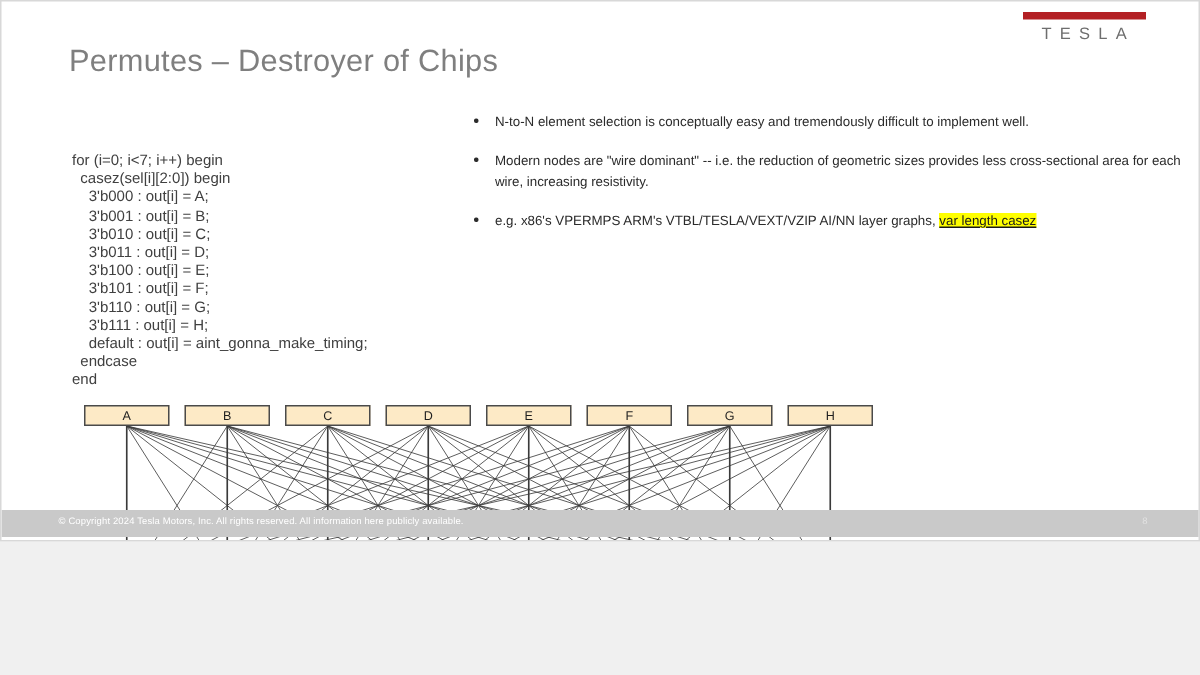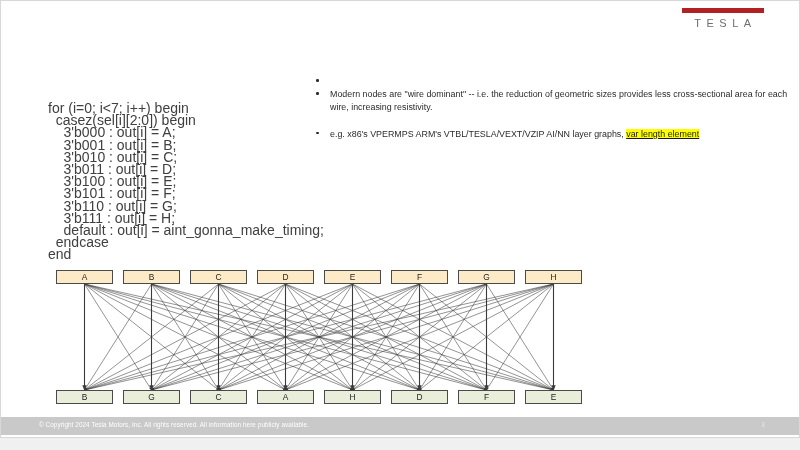--- a/index.html
+++ b/index.html
@@ -2,21 +2,21 @@
 <html><head>
 <meta charset="utf-8">
 <style>
   html,body{margin:0;padding:0;}
   body{
     width:800px;height:450px;overflow:hidden;
     background:#f0f0f0;
     font-family:"Liberation Sans", sans-serif;
   }
   #slide{
-    position:absolute;left:0;top:0;width:800px;height:438px;
+    position:absolute;left:0;top:0;width:800px;height:361px;
     background:#ffffff;
     border:1px solid #d8d8d8;
     box-sizing:border-box;
     overflow:hidden;
   }
   
   #logo{
     position:absolute;right:28px;top:7px;width:96px;text-align:center;
   }
   #logo .bar{
@@ -30,21 +30,21 @@
   
   #title{
     position:absolute;left:45px;top:28px;
     font-size:20.5px;color:#7f7f7f;font-weight:400;
     letter-spacing:.2px;
   }
   
   #code{
     position:absolute;left:47px;top:101px;
     font-family:"Liberation Sans", sans-serif;
-    font-size:14px;color:#404040;line-height:12.2px;
+    font-size:10px;color:#404040;line-height:12.2px;
     white-space:pre;
   }
   
   #bullets{
     position:absolute;left:312px;top:74px;width:488px;
   }
   .bullet{
     position:relative;padding-left:17px;margin-bottom:13px;
     font-size:8.9px;color:#2b2b2b;line-height:13.4px;
   }
@@ -83,27 +83,28 @@
 </head>
 <body>
 
 <div id="slide">
 
   <div id="logo">
     <div class="bar"></div>
     <div class="word">TESLA</div>
   </div>
 
+  <div id="title">Permutes – Destroyer of Chips</div>
 
   <div id="code"><div>for (i=0; i&lt;7; i++) begin</div><div>  casez(sel[i][2:0]) begin</div><div>    3'b000 : out[i] = A;</div><div>    3'b001 : out[i] = B;</div><div>    3'b010 : out[i] = C;</div><div>    3'b011 : out[i] = D;</div><div>    3'b100 : out[i] = E;</div><div>    3'b101 : out[i] = F;</div><div>    3'b110 : out[i] = G;</div><div>    3'b111 : out[i] = H;</div><div>    default : out[i] = aint_gonna_make_timing;</div><div>  endcase</div><div>end</div></div>
 
   <div id="bullets">
-      <div class="bullet"><span class="dot"></span></div>
+      <div class="bullet"><span class="dot"></span><span>N-to-N element selection is conceptually easy and tremendously difficult to implement well.</span></div>
       <div class="bullet"><span class="dot"></span><span>Modern nodes are "wire dominant" -- i.e. the reduction of geometric sizes provides less cross-sectional area for each wire, increasing resistivity.</span></div>
-      <div class="bullet"><span class="dot"></span><span>e.g. x86's VPERMPS ARM's VTBL/TESLA/VEXT/VZIP AI/NN layer graphs, </span><span class="hl">var length element</span></div>
+      <div class="bullet"><span class="dot"></span><span>e.g. x86's VPERMPS ARM's VTBL/TESLA/VEXT/VZIP AI/NN layer graphs, </span><span class="hl">var length casez</span></div>
     </div>
 
   <svg id="net" viewBox="0 0 800 450" xmlns="http://www.w3.org/2000/svg">
     <defs>
       <marker id="arrowhead" markerWidth="5" markerHeight="4" refX="4.4" refY="2" orient="auto">
         <polygon points="0 0, 5 2, 0 4" fill="#3a3a3a"></polygon>
       </marker>
     </defs>
     <g id="edges">
         <line x1="83.5" y1="283" x2="83.5" y2="389" stroke="#3a3a3a" stroke-width="1.1" marker-end="url(#arrowhead)"></line>

